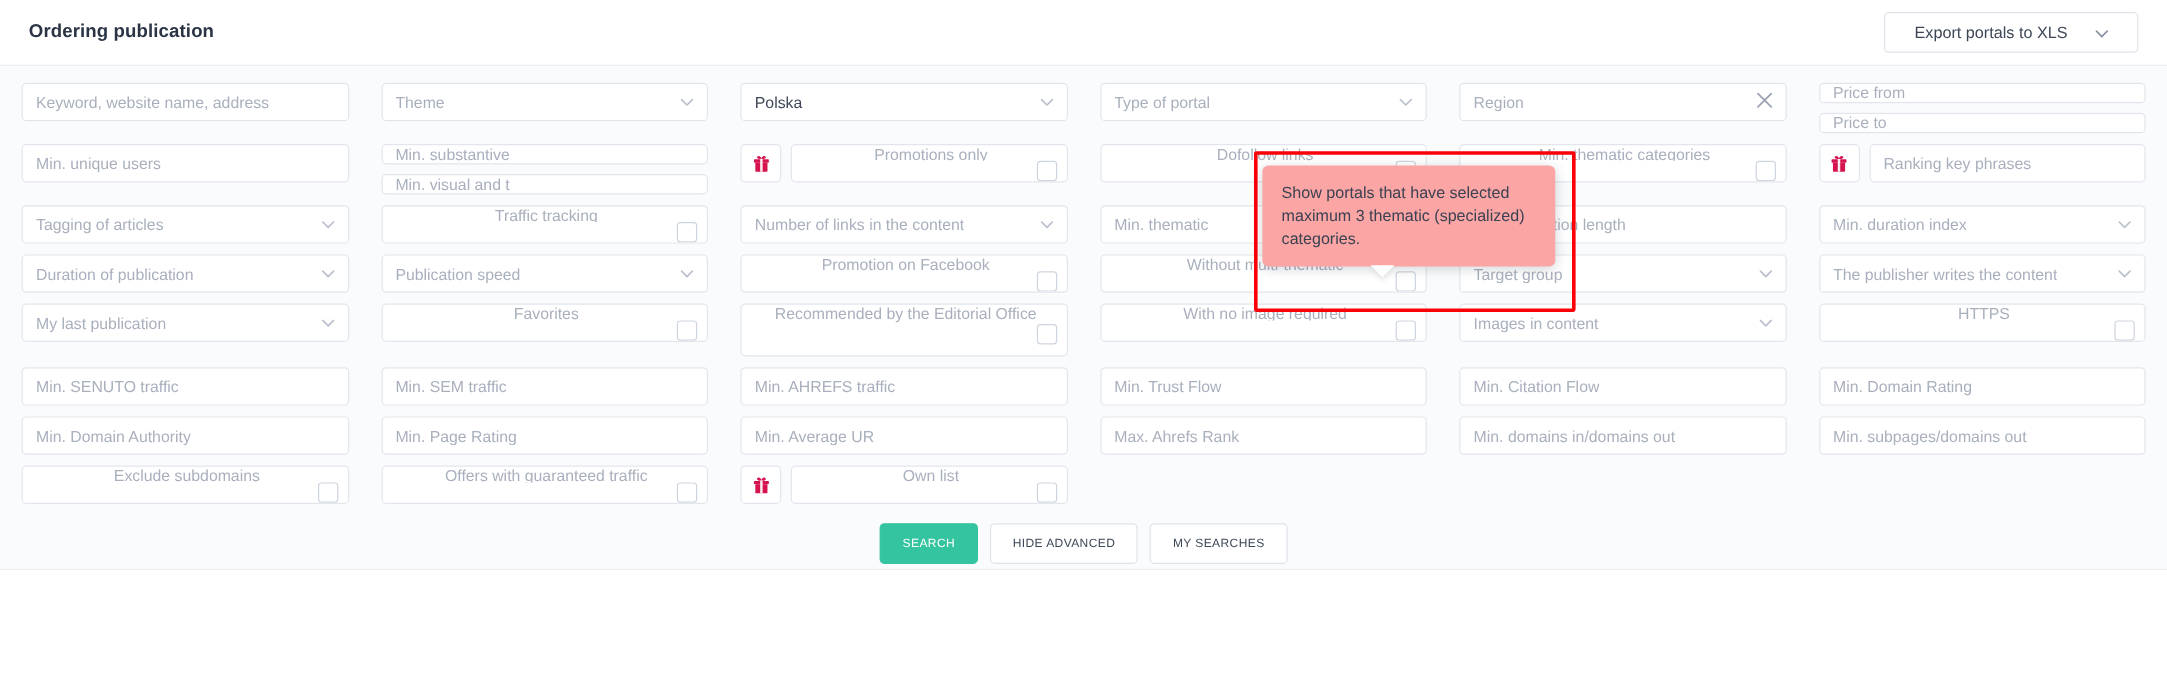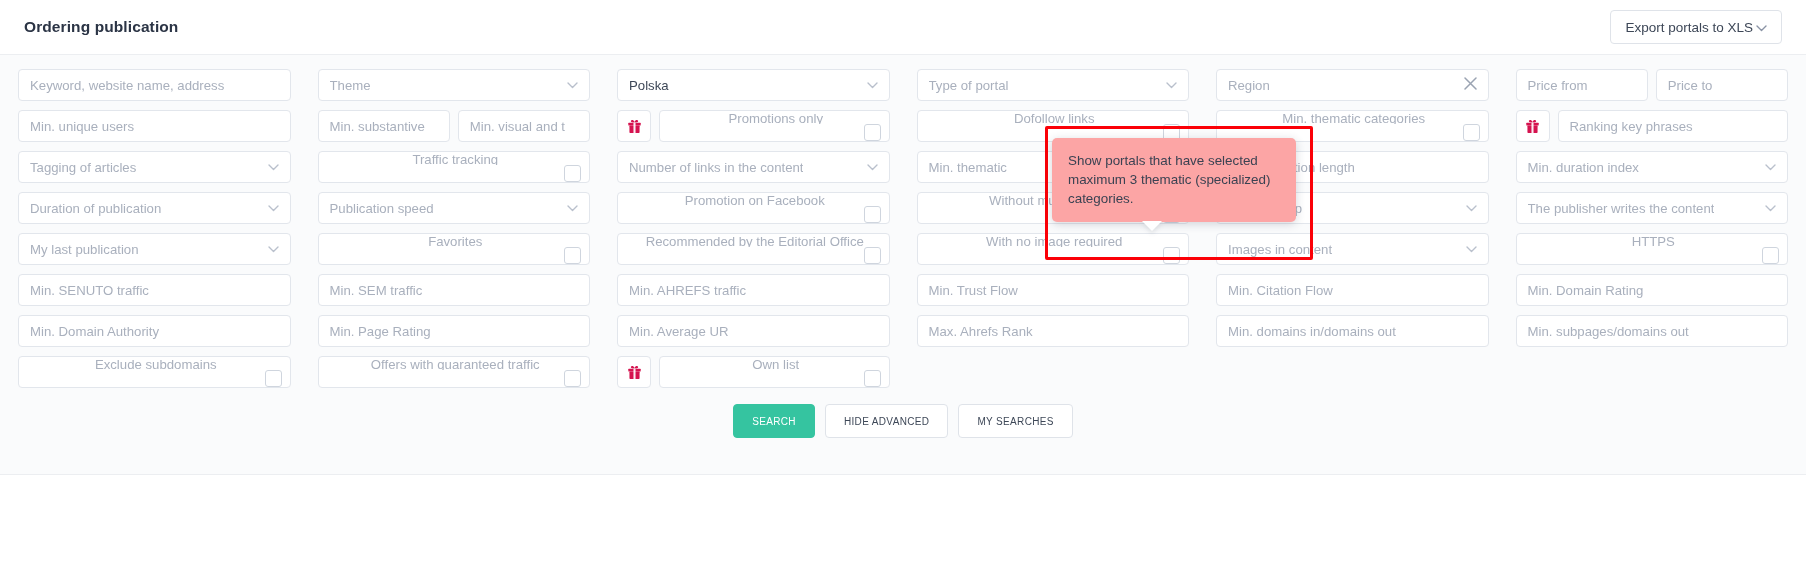--- a/index.html
+++ b/index.html
@@ -17,22 +17,22 @@
     position: relative;
     height: 54px;
     display: flex; align-items: center; justify-content: space-between;
     padding: 0 24px;
     background: #ffffff;
   }
   .page-title {
     font-size: 15.5px; font-weight: bold; color: #2b3445; letter-spacing: .1px;
   }
   .export-btn {
-    display: inline-flex; align-items: center; gap: 3px;
-    height: 34px; padding: 0 14px;
+    display: inline-flex; align-items: center; gap: 23px;
+    height: 34px; padding: 0 24px;
     border: 1px solid #dfe3e9; border-radius: 4px;
     background: #fff; color: #3d4757; font-size: 13.5px;
     cursor: pointer; white-space: nowrap;
   }
   .export-btn .chev { color:#8a93a5; }
 
   
   .filters {
     position: relative;
     background: #fafbfc;
@@ -56,21 +56,21 @@
     height: 32px;
     background: #ffffff;
     border: 1px solid #e2e6ec;
     border-radius: 4px;
     display: flex; align-items: center;
     padding: 0 11px;
     font-size: 13.2px;
     color: #a9b0bd;
     white-space: nowrap; overflow: hidden;
   }
-  .field.tall { height: 32px; white-space: normal; line-height: 1.18; }
+  .field.tall { height: 44px; white-space: normal; line-height: 1.18; }
   .field.tall .lbl { display:block; }
   .field .lbl { overflow: hidden; text-overflow: ellipsis; }
   .field.filled { color: #3d4757; }
   .field.has-ctrl { padding-right: 8px; flex-direction: column; }
 
   .field .chev {
     margin-left: auto; padding-left: 8px;
     color: #b9c0cc; font-size: 12px; line-height: 1; flex: 0 0 auto;
   }
   .field .clear-x {
@@ -78,21 +78,21 @@
     color: #9aa3b2; font-size: 16px; line-height: 1; cursor: pointer;
   }
   .cb {
     margin-left: auto; flex: 0 0 auto;
     width: 17px; height: 17px;
     border: 1px solid #cfd5de; border-radius: 3px; background: #fff;
     cursor: pointer;
   }
 
   
-  .split { display: flex; gap: 8px; width: 100%; }
+  .split { display: flex; gap: 8px; width: 100%; flex-direction: column; }
   .split .field { flex: 1 1 50%; }
 
   
   .icon-box {
     flex: 0 0 34px; width: 34px; height: 32px;
     background: #ffffff; border: 1px solid #e2e6ec; border-radius: 4px;
     display: flex; align-items: center; justify-content: center;
   }
   .gift-ico { display:block; }
 

